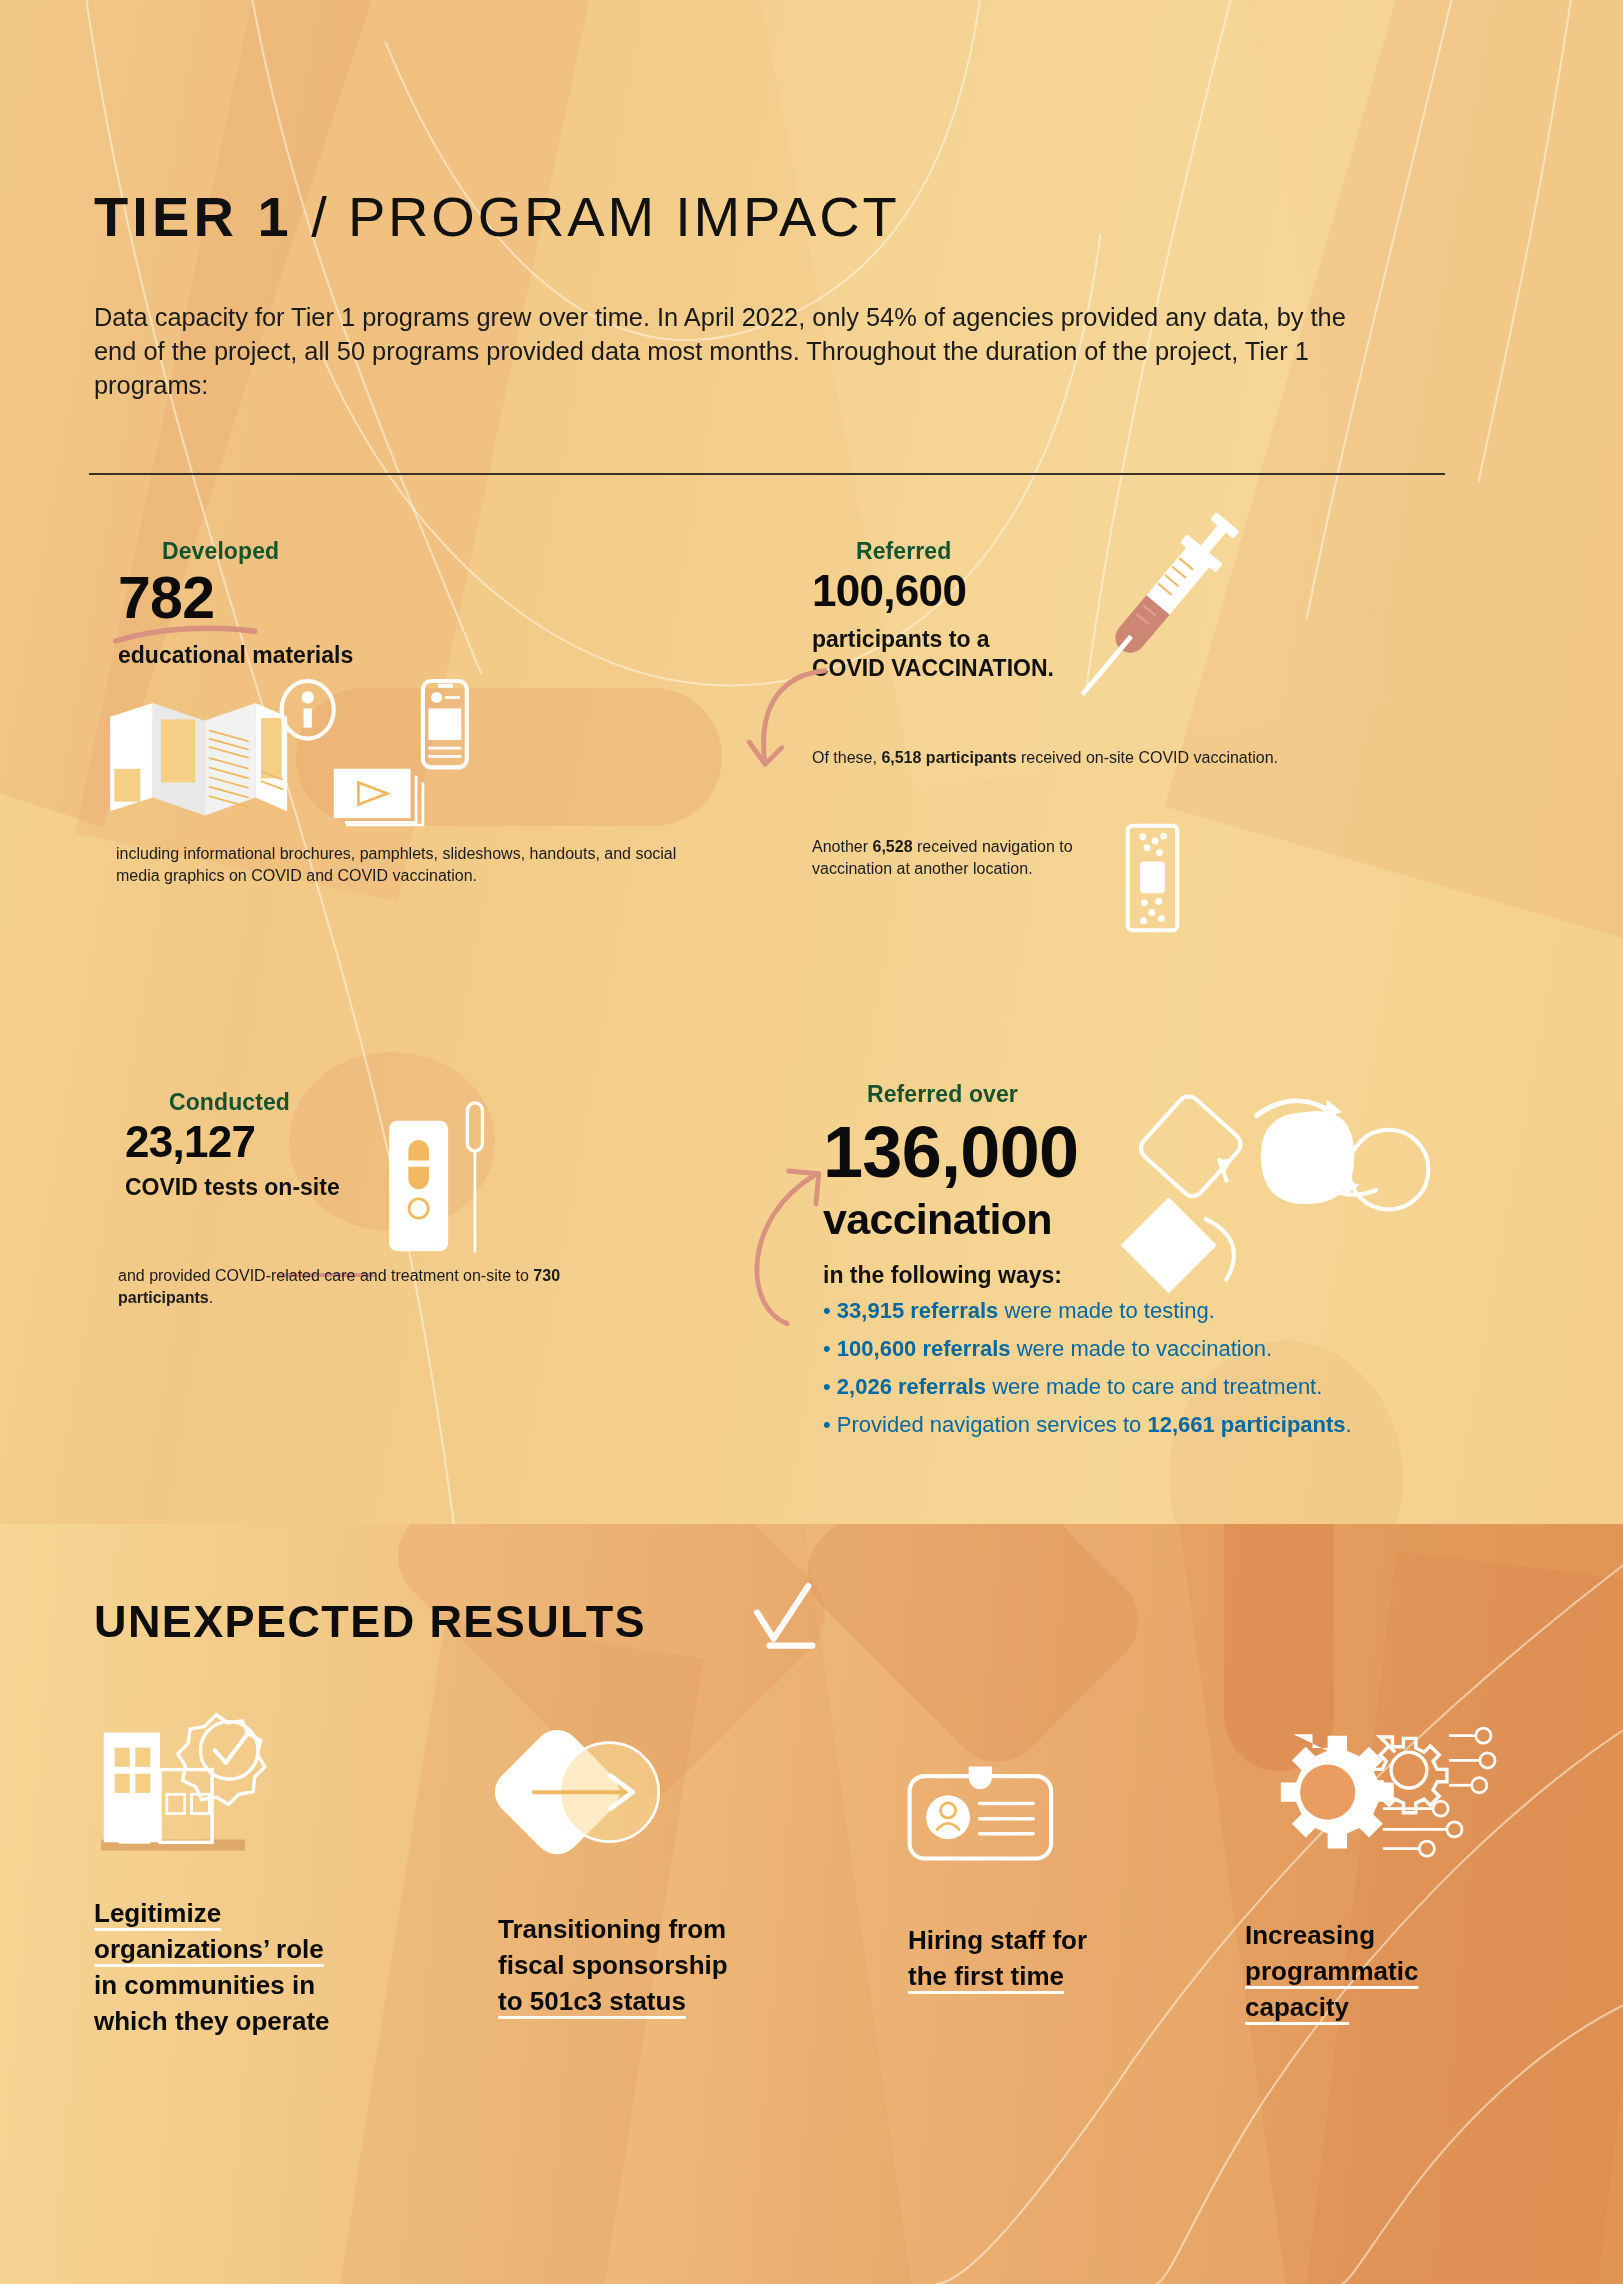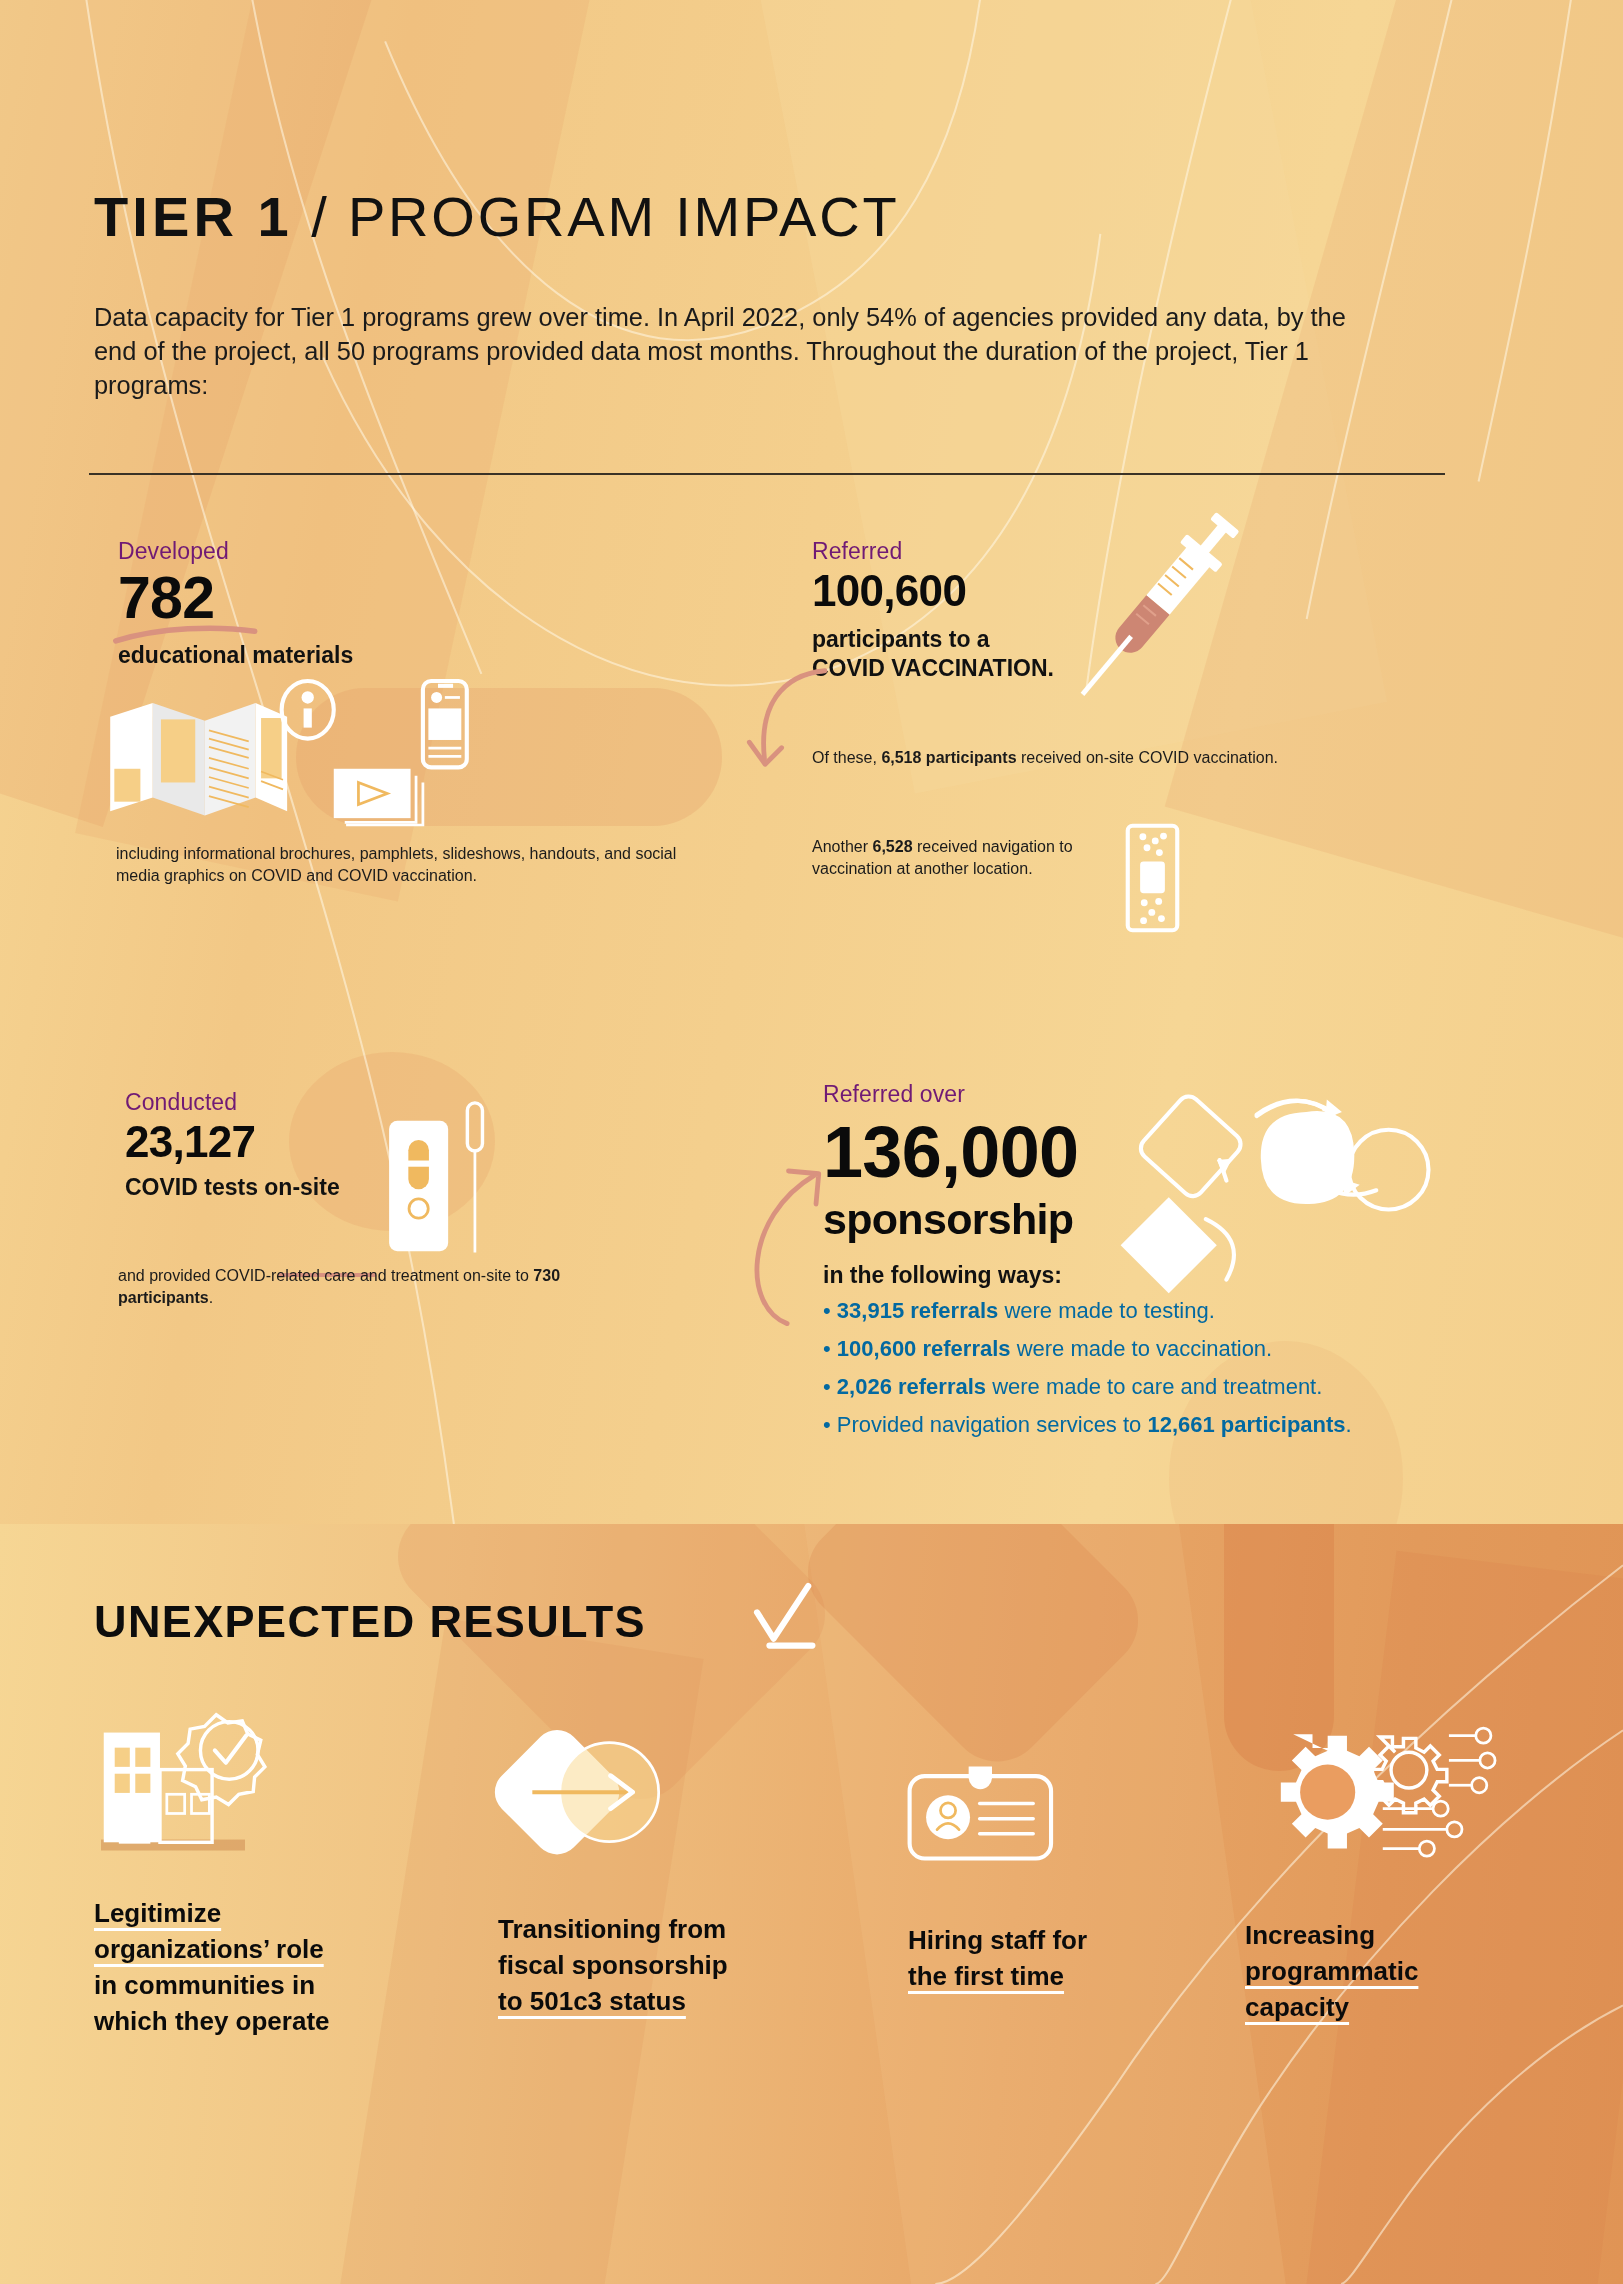--- a/index.html
+++ b/index.html
@@ -106,23 +106,24 @@
     position: absolute;
     left: 89px; top: 473px;
     width: 1356px; height: 2.1px;
     background: #3a3226;
   }
 
   
   .stat { position: absolute; }
   .eyebrow {
     font-size: 23px;
-    font-weight: 400;
-    color: #701a75;
+    font-weight: 700;
+    color: #14532d;
     letter-spacing: 0.1px;
+    margin-left: 44px;
   }
   .bignum {
     font-size: 59px;
     font-weight: 700;
     color: #0b0b0b;
     line-height: 1.05;
     letter-spacing: -0.7px;
     margin-top: 2.8px;
   }
   .bignum.xl { font-size: 44px; }
@@ -340,21 +341,21 @@
       <circle cx="49" cy="158" r="14" fill="none" stroke="#f0b95f" stroke-width="4"></circle>
       <rect x="120" y="4" width="22" height="70" rx="11" fill="none" stroke="#ffffff" stroke-width="5"></rect>
       <line x1="131" y1="72" x2="131" y2="222" stroke="#ffffff" stroke-width="4"></line>
     </svg>
 
     <div class="bodytext" style="position:absolute;left:118px;top:1265px;width:495px;"><span>and provided COVID-related care and treatment on-site to </span><b>730 participants</b><span>.</span></div>
 
     <div class="stat" style="left:823px; top:1081px;">
       <div class="eyebrow">Referred over</div>
       <div class="bignum xl" style="font-size:72px;margin-top:6.9px;">136,000</div>
-      <div class="bignum" style="font-size:43px;margin-top:6.9px;">sponsorship</div>
+      <div class="bignum" style="font-size:43px;margin-top:6.9px;">vaccination</div>
       <div class="subline" style="margin-top:18px;">in the following ways:</div>
     </div>
 
     <svg style="position:absolute;left:739px;top:1135px;width:110px;height:193px;" viewBox="0 0 160 280">
       <path d="M 70 274 C 6 250 6 120 110 58" stroke="#d9927f" stroke-width="7" fill="none" stroke-linecap="round"></path>
       <path d="M 72 52 L 116 56 L 112 100" stroke="#d9927f" stroke-width="7" fill="none" stroke-linecap="round" stroke-linejoin="round"></path>
     </svg>
 
     <svg style="position:absolute;left:1100px;top:1087px;width:323px;height:234px;" viewBox="0 0 470 340">
       <rect x="76" y="30" width="112" height="112" rx="16" fill="none" stroke="#ffffff" stroke-width="6" transform="rotate(42 132 86)"></rect>

